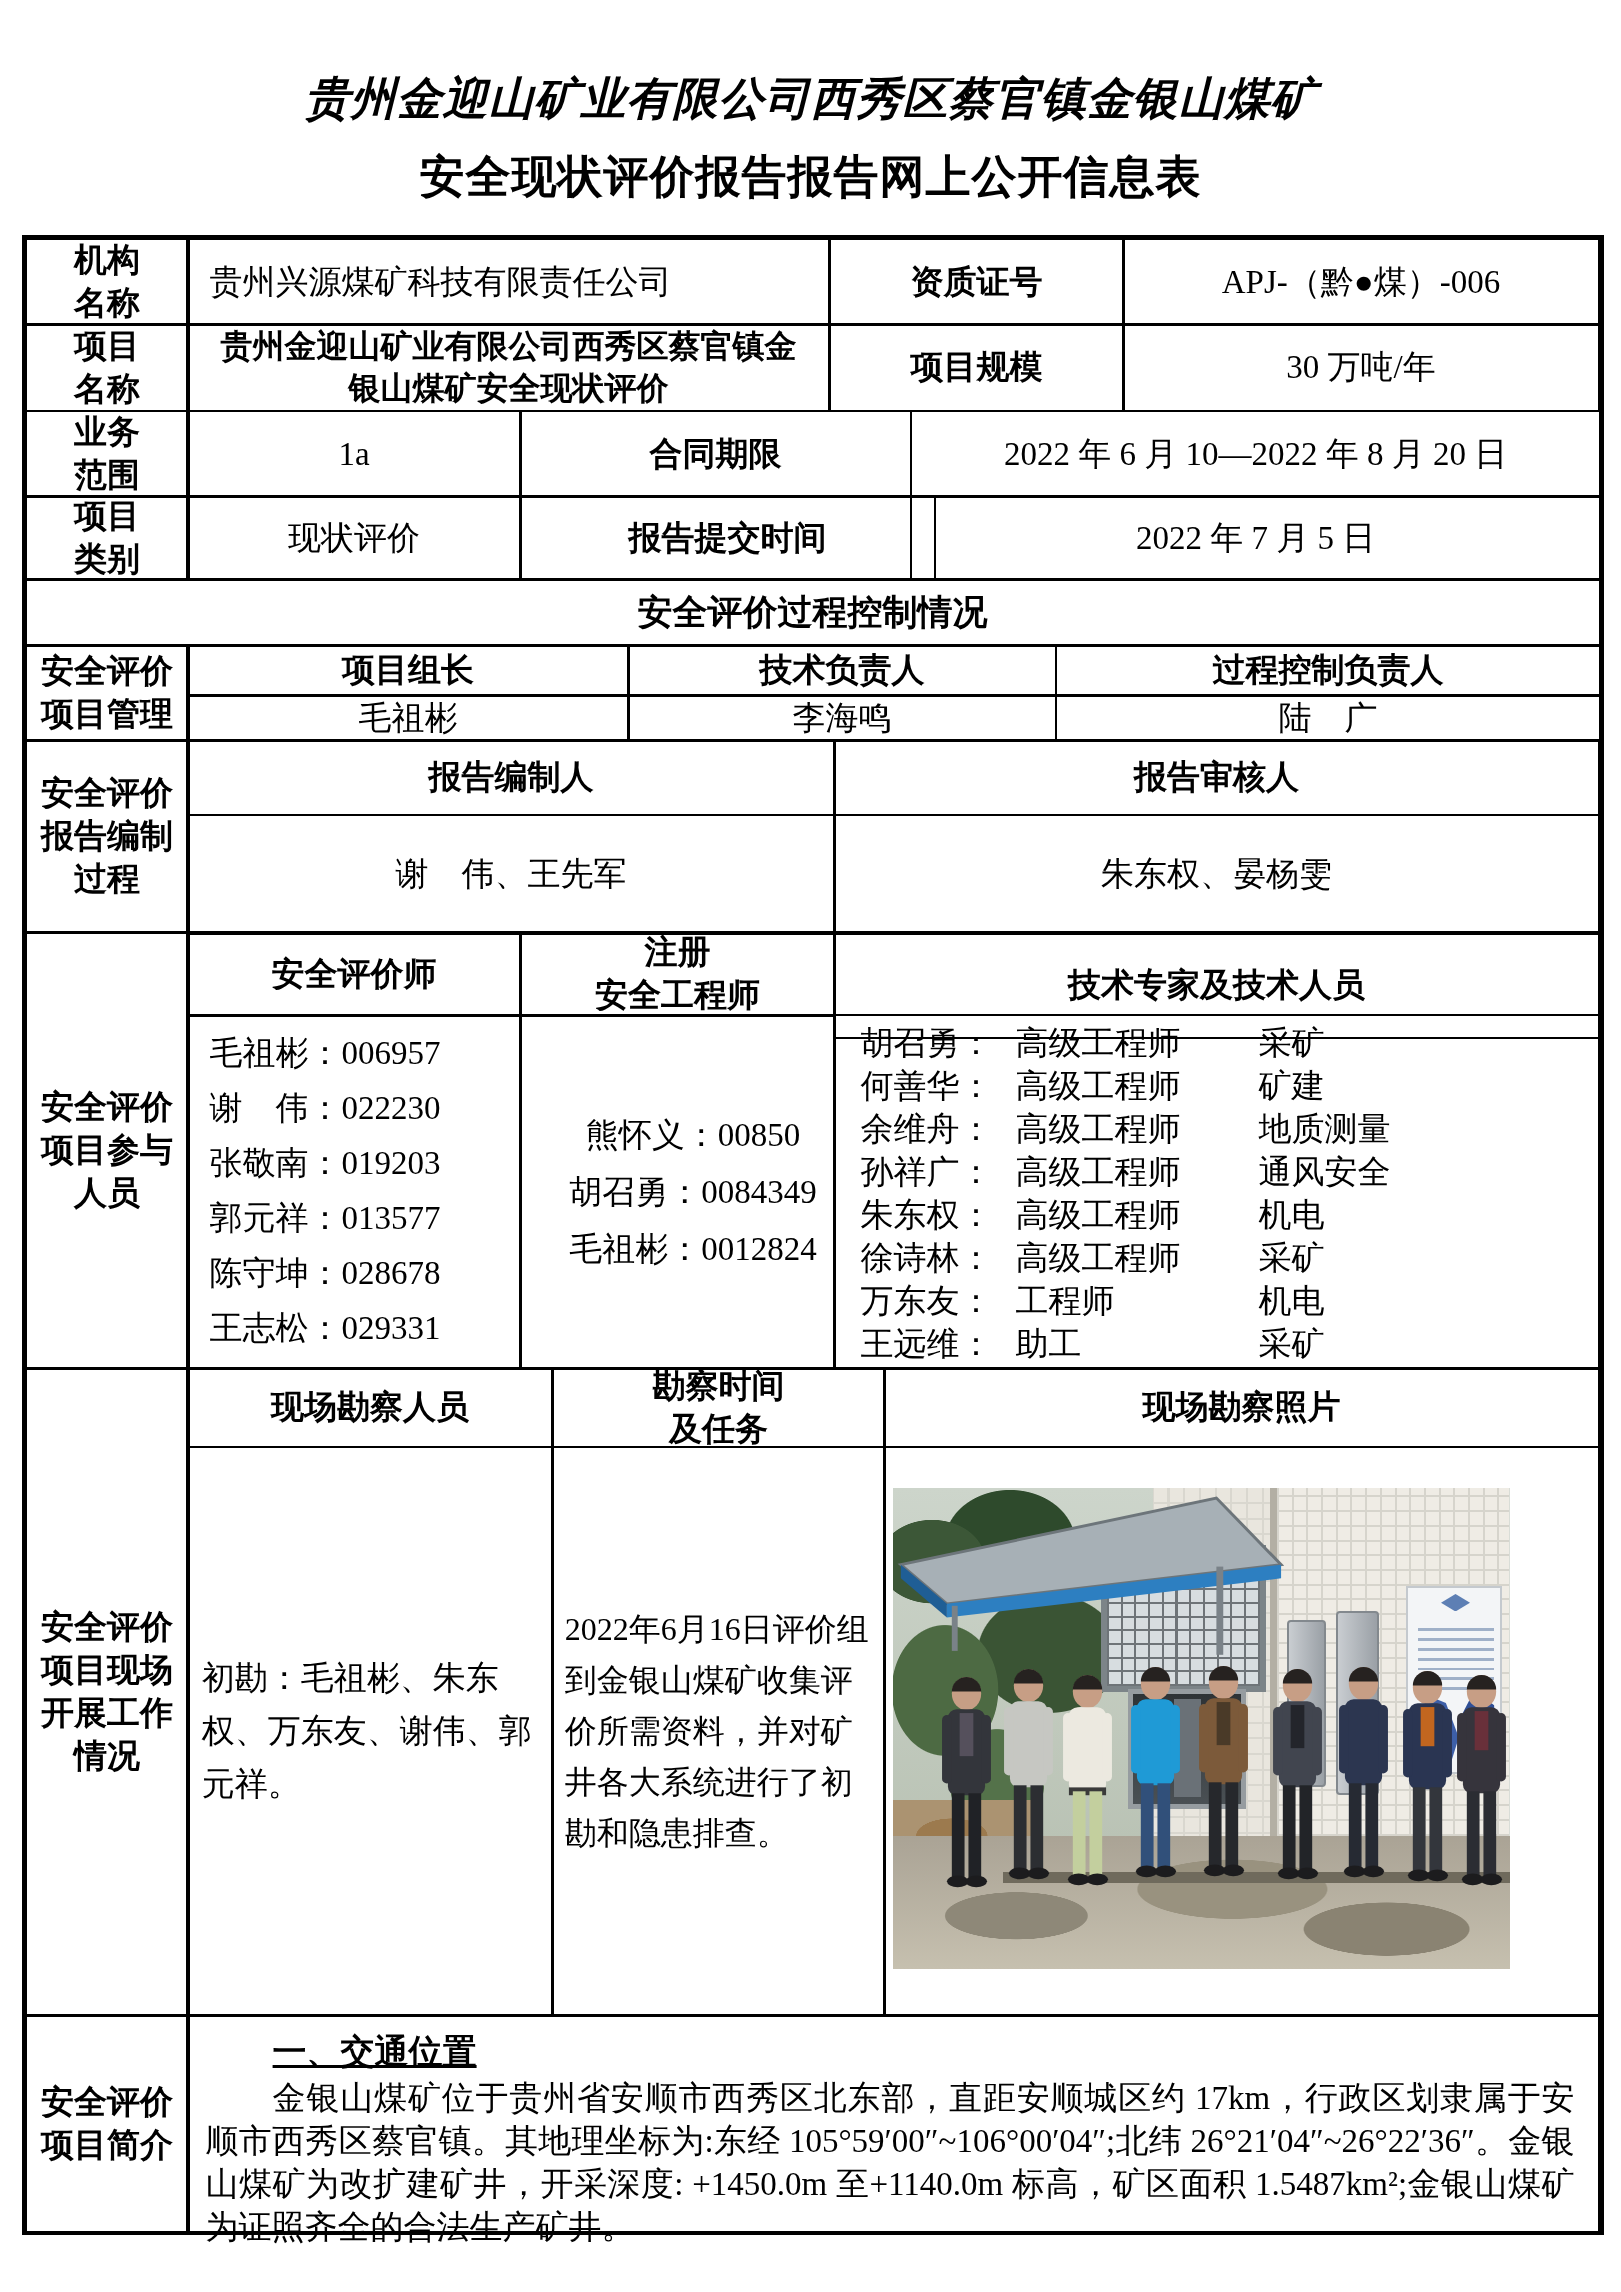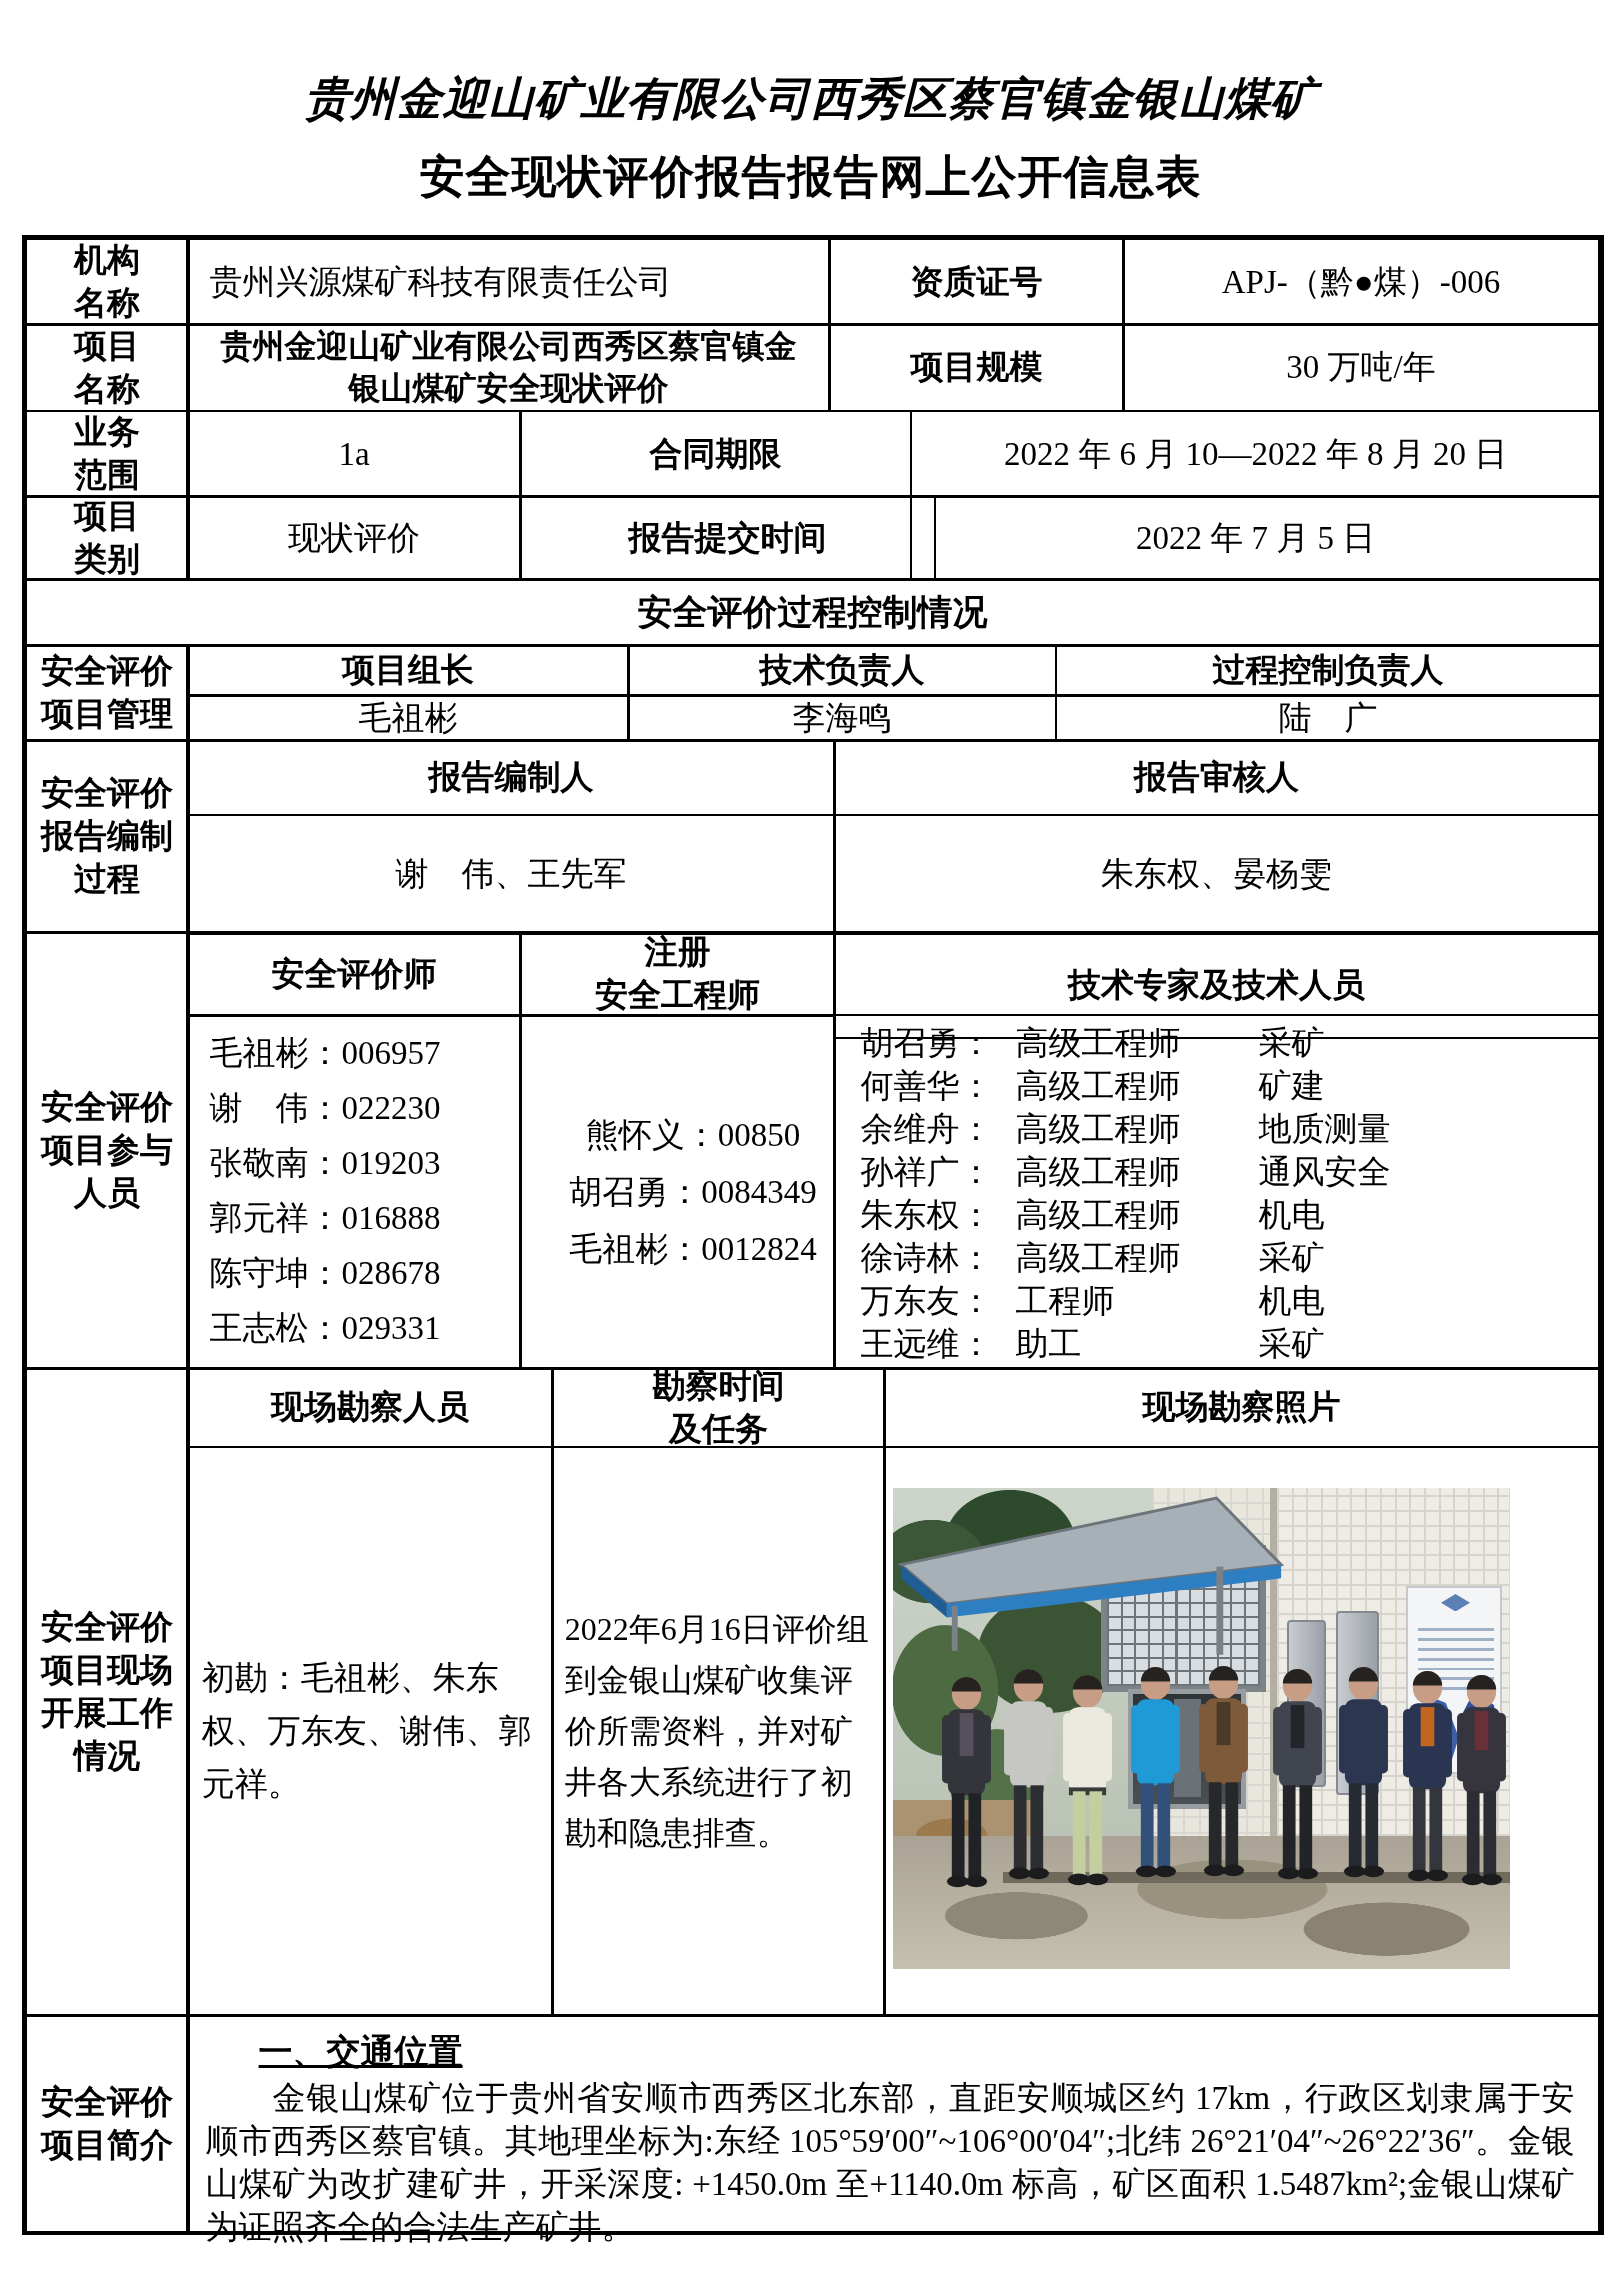--- a/index.html
+++ b/index.html
@@ -26,21 +26,21 @@
   .en-list div{line-height:57px;}
   .ex-list{padding:5.9px 0 0 25.5px;}
   .ex-row{display:flex;line-height:43px;}
   .ex-n{width:155px;}
   .ex-t{width:243px;}
   
   .survcell{padding:0 13.7px;line-height:53px;text-align:left;justify-content:flex-start;}
   .timecell{padding:0 11.8px;font-size:32px;line-height:51px;text-align:left;justify-content:flex-start;}
   
   .sumcell{display:block;padding:11.8px 23.5px 11.8px 17.6px;text-align:left;}
-  .sum-h{font-weight:bold;text-decoration:underline;margin-left:53px;font-size:34px;line-height:47px;}
+  .sum-h{font-weight:bold;text-decoration:underline;margin-left:67px;font-size:34px;line-height:47px;}
   .sum-p{text-indent:67px;line-height:43px;text-align:justify;margin:2px 0 0 0;}
   
   #photo{position:absolute;left:893px;top:1488px;width:617px;height:481px;overflow:hidden;
          background:#d9ddd7;}
   #photo *{position:absolute;box-sizing:border-box;}
   .ph-trees{left:0;top:0;width:260px;height:368px;
     background:
       radial-gradient(88px 69px at 15% 20%,#3c5737 0 60%,transparent 61%),
       radial-gradient(108px 88px at 45% 15%,#2e4a2c 0 60%,transparent 61%),
       radial-gradient(88px 108px at 20% 55%,#4d6a43 0 60%,transparent 61%),
@@ -143,21 +143,21 @@
 人员</div>
   <div class="cell hdr" style="left:186px;top:931px;width:336px;height:86px">安全评价师</div>
   <div class="cell hdr" style="left:519px;top:931px;width:317px;height:86px">注册
 安全工程师</div>
   <div class="cell hdr" style="left:833px;top:931px;width:767px;height:108px">技术专家及技术人员</div>
 
   <div class="cell listcell ev-list" style="left:186px;top:1014px;width:336px;height:356px">
     <div>毛祖彬：006957</div>
     <div>谢　伟：022230</div>
     <div>张敬南：019203</div>
-    <div>郭元祥：016888</div>
+    <div>郭元祥：013577</div>
     <div>陈守坤：028678</div>
     <div>王志松：029331</div>
   </div>
 
   <div class="cell en-list" style="left:519px;top:1014px;width:317px;height:356px;display:flex">
     <div>熊怀义：00850</div>
     <div>胡召勇：0084349</div>
     <div>毛祖彬：0012824</div>
   </div>
 

